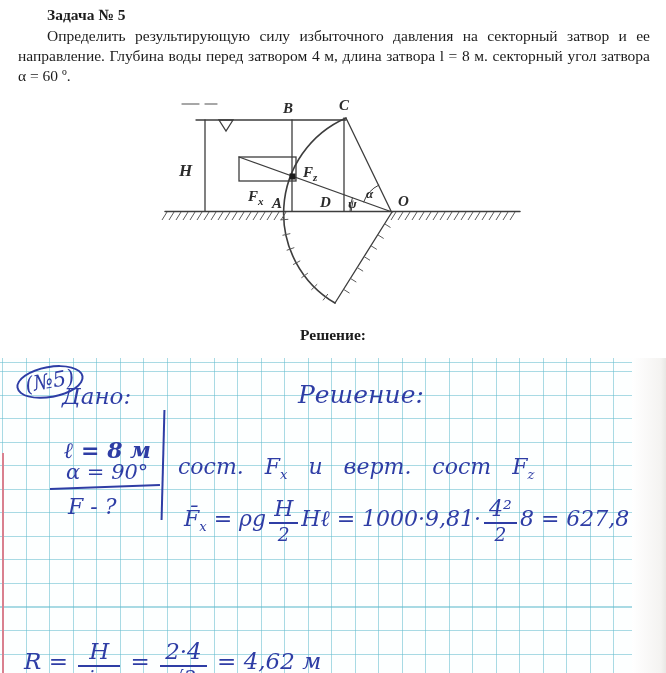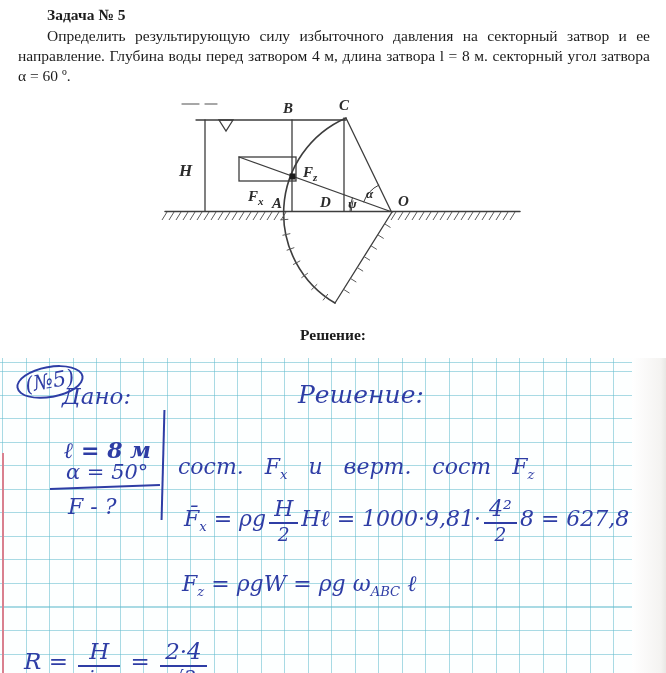--- a/index.html
+++ b/index.html
@@ -104,31 +104,30 @@
 
   <div class="solution-heading">Решение:</div>
 
   <div class="notebook">
     <div class="red-margin"></div>
 
     <span class="hw badge">(№5)</span>
 
     <span class="hw dano">Дано:</span>
     <span class="hw g2">ℓ = 8 м</span>
-    <span class="hw g3">α = 50°</span>
+    <span class="hw g3">α = 90°</span>
     <div class="g-underline"></div>
     <span class="hw find">F - ?</span>
     <div class="vsep"></div>
 
     <span class="hw hw-heading">Решение:</span>
 
     <span class="hw hw-line2"><span>сост.</span> <span>F</span><sub>x</sub> <span>и верт. сост</span> <span>F</span><sub>z</sub></span>
 
     <span class="hw eq1"><span>F̄</span><sub>x</sub><span> = ρg</span><span class="frac"><span class="num">H</span><span class="den">2</span></span><span>Hℓ = 1000·9,81·</span><span class="frac"><span class="num">4²</span><span class="den">2</span></span><span>8 = 627,8 кН</span></span>
 
-    <span class="hw eq2"><span>F</span><sub>z</sub><span> = ρgW = ρg ω</span><sub>ABC</sub><span> ℓ</span></span>
 
-    <span class="hw eq3"><span>R = </span><span class="frac"><span class="num">H</span><span class="den">sinα</span></span><span> = </span><span class="frac"><span class="num">2·4</span><span class="den">√3</span></span></span>
+    <span class="hw eq3"><span>R = </span><span class="frac"><span class="num">H</span><span class="den">sinα</span></span><span> = </span><span class="frac"><span class="num">2·4</span><span class="den">√3</span></span><span> = 4,62 м</span></span>
   </div>
 
   <div class="page-edge"></div>
 
 </div>
 
 </body></html>

